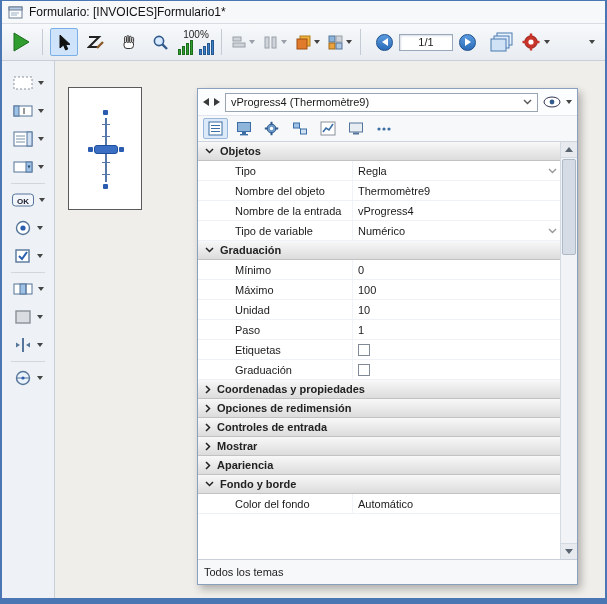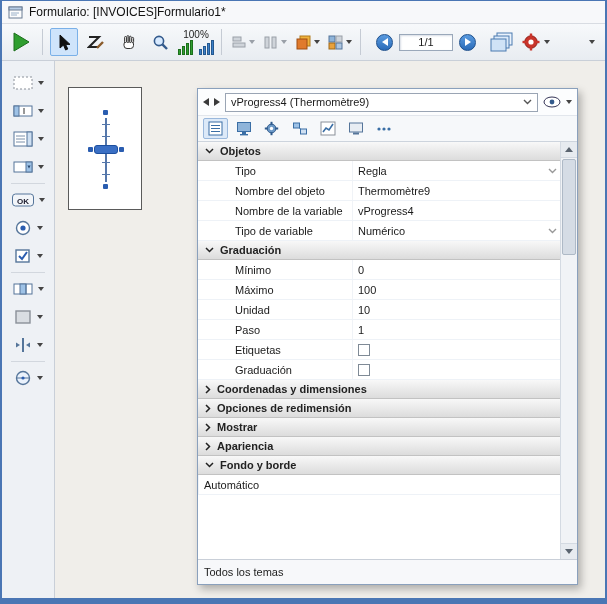--- a/index.html
+++ b/index.html
@@ -413,21 +413,21 @@
                   </svg>
             </div>
           </div>
           <div class="prop-row">
             <div class="prop-label">Nombre del objeto</div>
             <div class="prop-value">
               <span>Thermomètre9</span>
             </div>
           </div>
           <div class="prop-row">
-            <div class="prop-label">Nombre de la variable</div>
+            <div class="prop-label">Nombre de la entrada</div>
             <div class="prop-value">
               <span>vProgress4</span>
             </div>
           </div>
           <div class="prop-row">
             <div class="prop-label">Tipo de variable</div>
             <div class="prop-value">
               <span>Numérico</span>
               <svg class="chev-dd" width="9" height="6">
                     <path d="M1 1 L4.5 4.5 L8 1" fill="none" stroke="#999" stroke-width="1.4"></path>
@@ -475,48 +475,55 @@
             <div class="prop-label">Graduación</div>
             <div class="prop-value">
               <span class="cbx"></span>
             </div>
           </div>
 
           <div class="sec">
             <svg width="6" height="9">
                   <path d="M1 1 L4.5 4.5 L1 8" fill="none" stroke="#222" stroke-width="1.5"></path>
                 </svg>
-            <span>Coordenadas y dimensiones</span>
+            <span>Coordenadas y propiedades</span>
           </div>
           <div class="sec">
             <svg width="6" height="9">
                   <path d="M1 1 L4.5 4.5 L1 8" fill="none" stroke="#222" stroke-width="1.5"></path>
                 </svg>
             <span>Opciones de redimensión</span>
           </div>
           <div class="sec">
             <svg width="6" height="9">
                   <path d="M1 1 L4.5 4.5 L1 8" fill="none" stroke="#222" stroke-width="1.5"></path>
                 </svg>
-            <span>Mostrar</span>
+            <span>Controles de entrada</span>
           </div>
           <div class="sec">
             <svg width="6" height="9">
                   <path d="M1 1 L4.5 4.5 L1 8" fill="none" stroke="#222" stroke-width="1.5"></path>
                 </svg>
+            <span>Mostrar</span>
+          </div>
+          <div class="sec">
+            <svg width="6" height="9">
+                  <path d="M1 1 L4.5 4.5 L1 8" fill="none" stroke="#222" stroke-width="1.5"></path>
+                </svg>
             <span>Apariencia</span>
           </div>
 
           <div class="sec">
             <svg width="9" height="6">
                   <path d="M1 1 L4.5 4.5 L8 1" fill="none" stroke="#222" stroke-width="1.5"></path>
                 </svg>
             <span>Fondo y borde</span>
           </div>
           <div class="prop-row">
+            <div class="prop-label">Color del fondo</div>
             <div class="prop-value">
               <span>Automático</span>
             </div>
           </div>
 
           <div class="scrollbar">
             <div class="sb-btn sb-up">
                   <div class="tri-up"></div>
                 </div>
             <div class="sb-thumb"></div>

